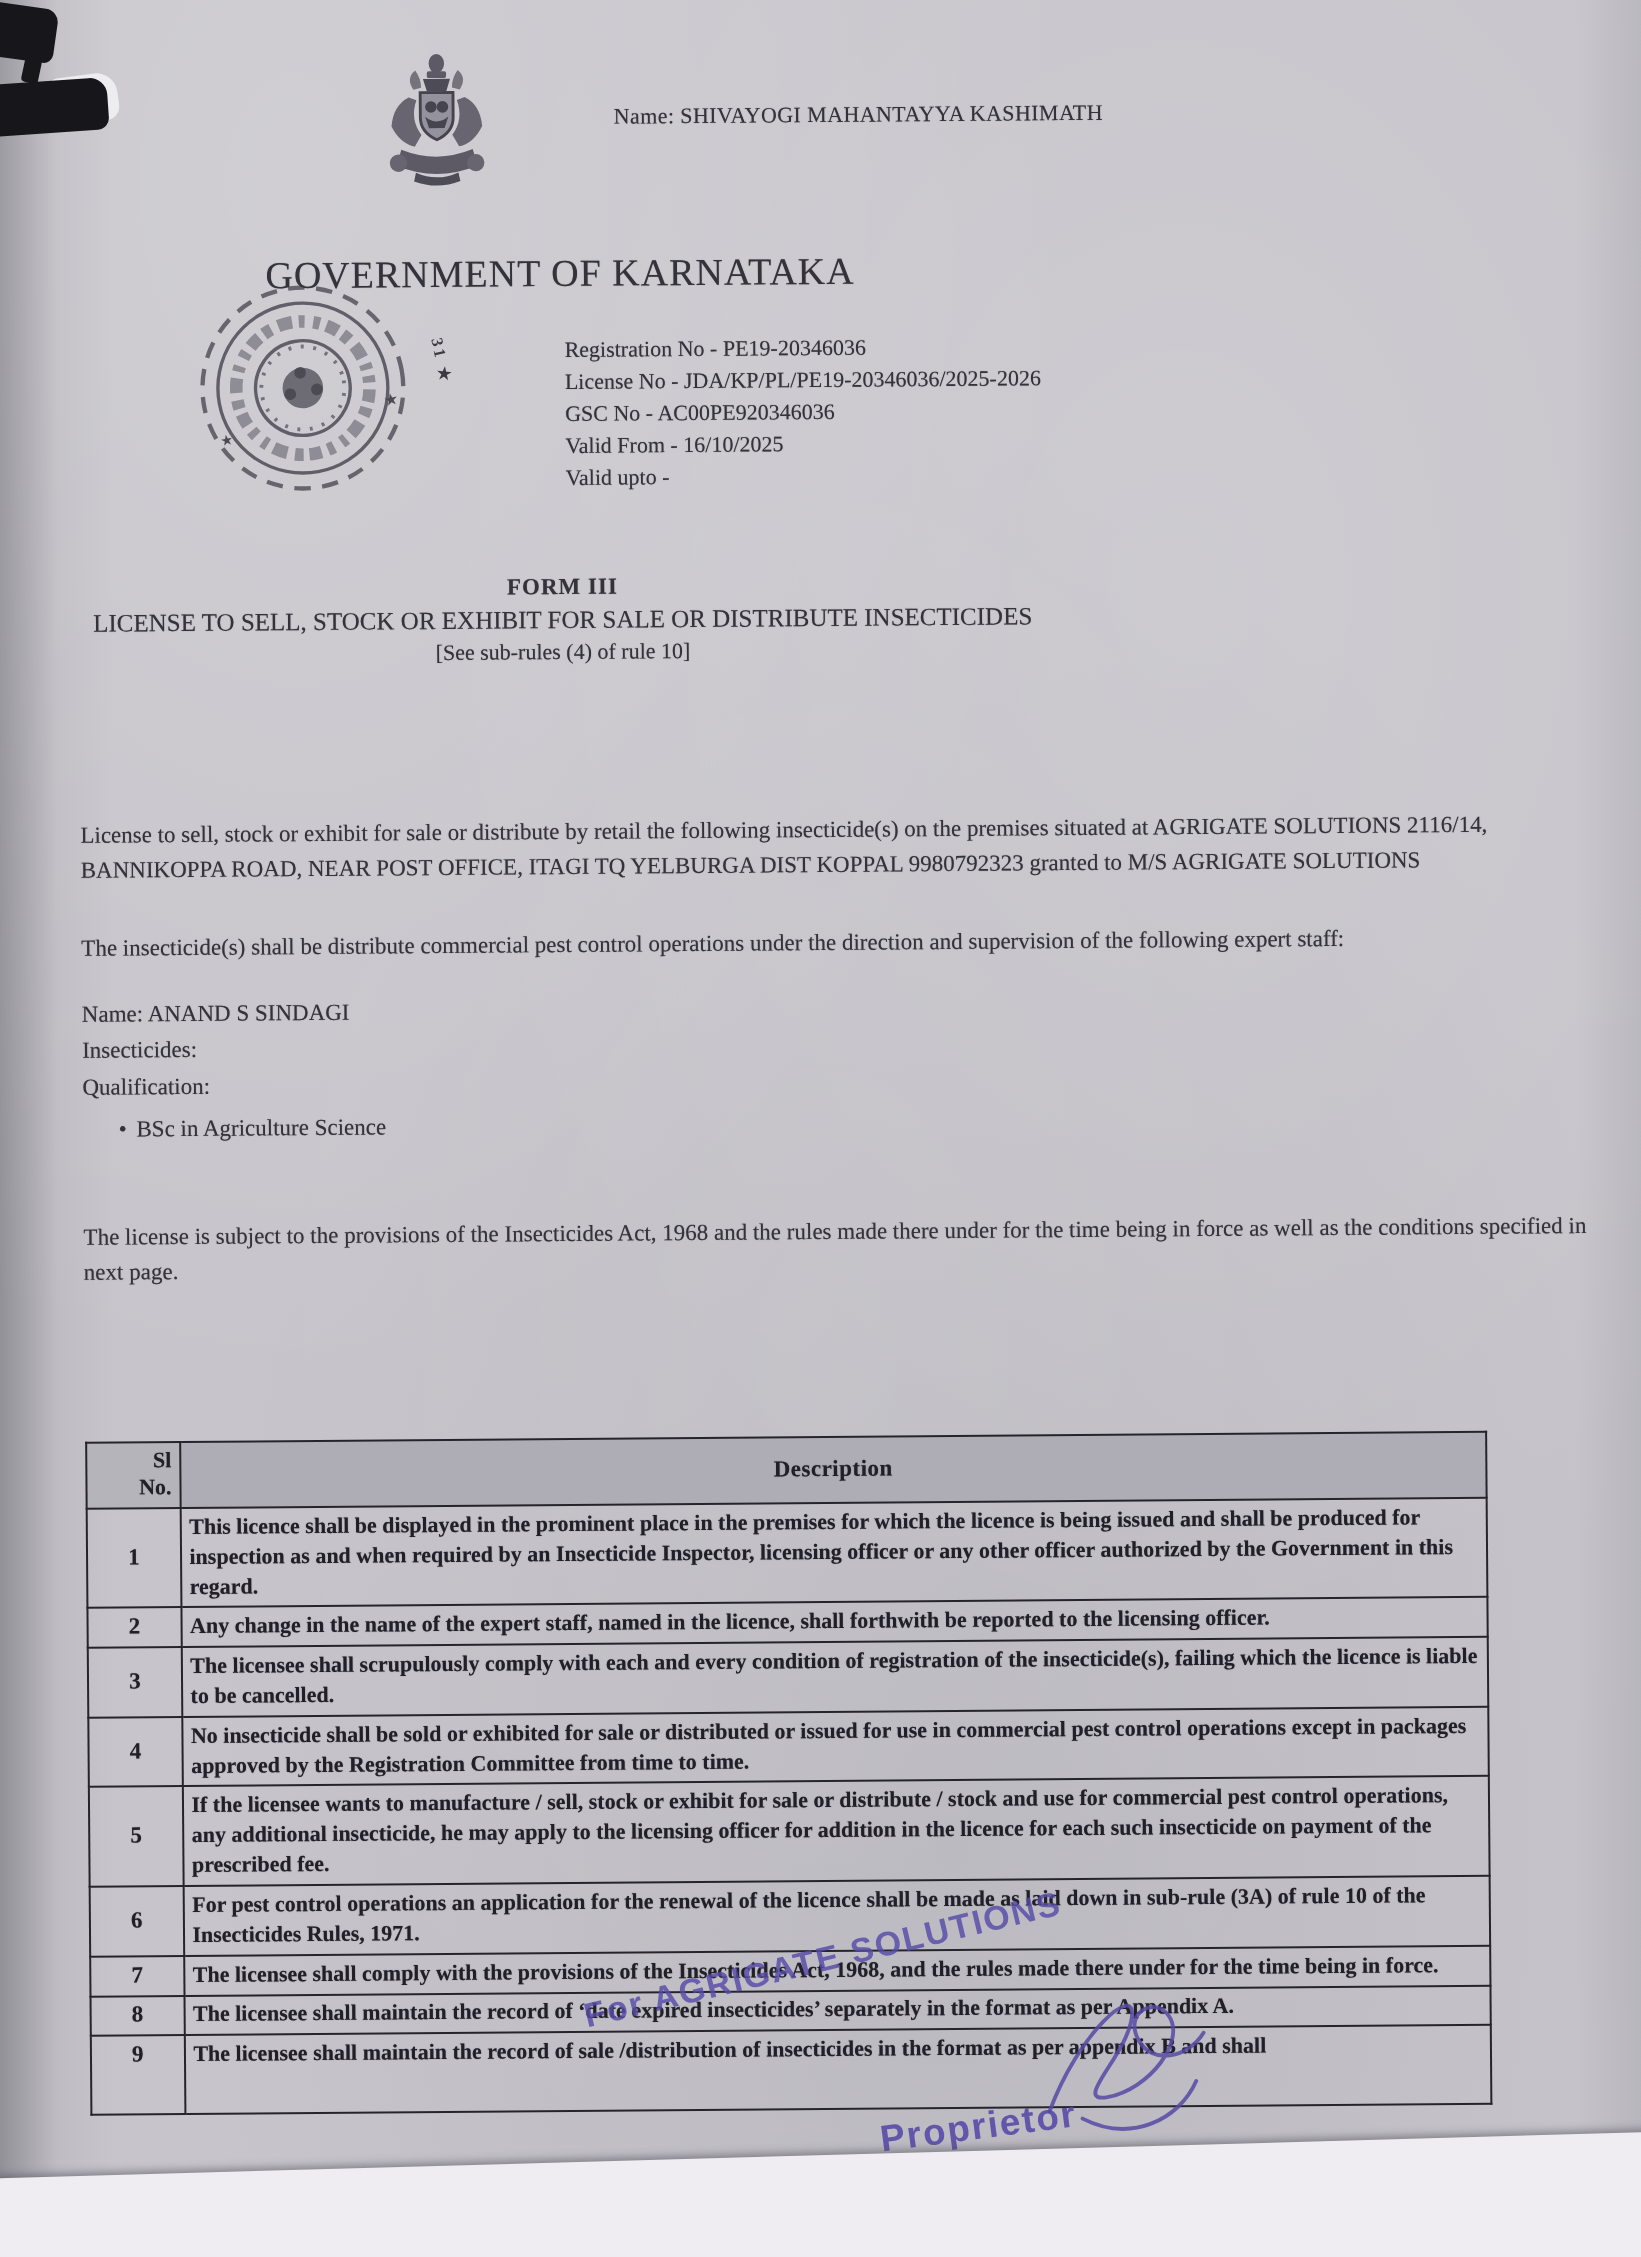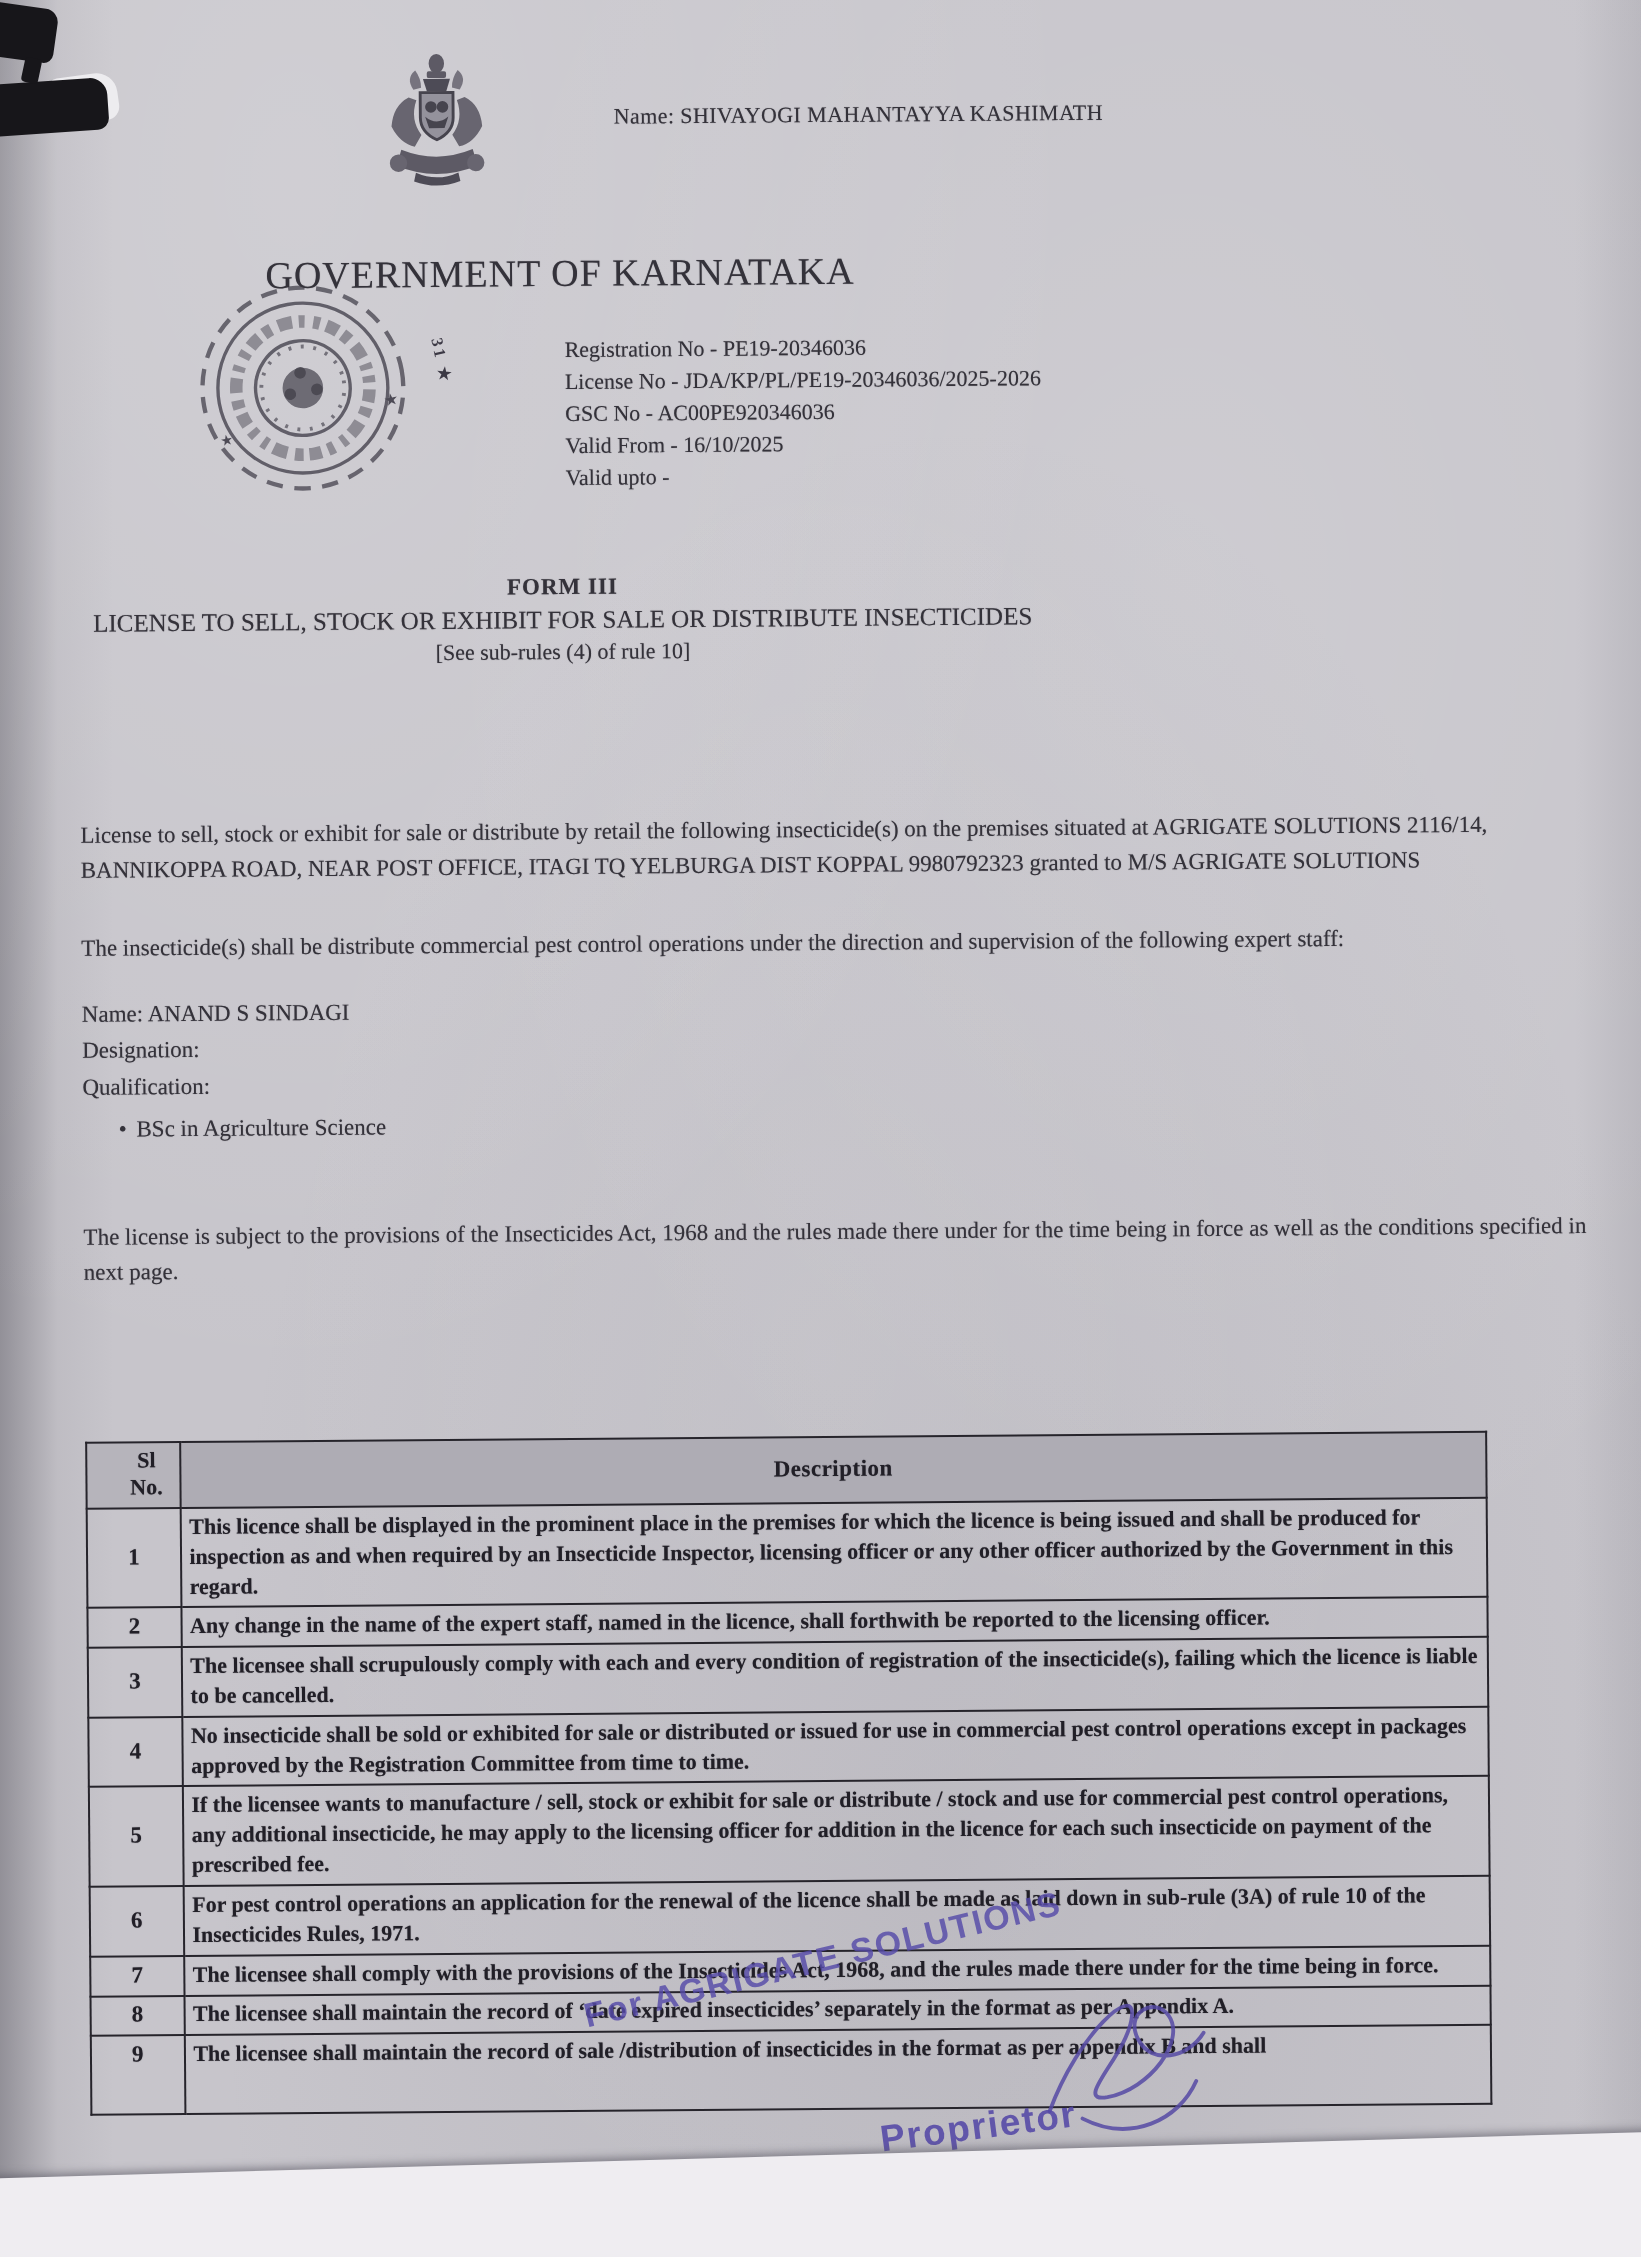--- a/index.html
+++ b/index.html
@@ -50,21 +50,21 @@
   .l-desig{left:82px;top:1032px;font-size:23px;}
   .l-qual{left:82px;top:1069px;font-size:23px;}
   .l-bullet{left:118px;top:1111px;font-size:23px;}
   .l-bullet .dot{display:inline-block;margin-right:9.7px;}
   .p-subject{left:82px;top:1214px;width:1518px;}
 
   
   .cond-table{left:82px;top:1436px;width:1402px;border-collapse:collapse;font-size:22px;font-weight:bold;color:#211f27;text-shadow:0 0 1px rgba(30,28,36,.5);}
   .cond-table th,.cond-table td{border:2.9px solid #26242b;padding:2.9px 7.7px 4.8px 7.7px;}
   .cond-table thead th{background:#aeacb4;height:56px;}
-  .cond-table th.slno{width:50px;text-align:center;vertical-align:top;font-size:22px;line-height:27px;background:#b6b4bb;padding-left:34px;}
+  .cond-table th.slno{width:50px;text-align:right;vertical-align:top;font-size:22px;line-height:27px;background:#b6b4bb;padding-left:34px;}
   .cond-table th.desc{text-align:center;vertical-align:middle;font-size:23px;letter-spacing:0.5px;}
   .cond-table td.num{text-align:center;vertical-align:middle;font-weight:bold;font-size:23px;}
   .cond-table td.txt{text-align:left;vertical-align:top;line-height:30px;}
   .cond-table tr.tall td{padding-bottom:44px;}
 
   
   .stamp-company{
     left:577px;top:1995px;font-family:"Liberation Sans",sans-serif;
     font-size:34px;font-weight:bold;letter-spacing:1.9px;
     color:rgba(86,74,168,.82);transform:rotate(-13deg);transform-origin:left center;
@@ -137,21 +137,21 @@
 
     <div class="abs doc-text form-block">
       <div class="form-title">FORM III</div>
       <div class="form-subtitle">LICENSE TO SELL, STOCK OR EXHIBIT FOR SALE OR DISTRIBUTE INSECTICIDES</div>
       <div class="form-rule">[See sub-rules (4) of rule 10]</div>
     </div>
 
     <div class="abs doc-text para p-license">License to sell, stock or exhibit for sale or distribute by retail the following insecticide(s) on the premises situated at AGRIGATE SOLUTIONS 2116/14, BANNIKOPPA ROAD, NEAR POST OFFICE, ITAGI TQ YELBURGA DIST KOPPAL 9980792323 granted to M/S  AGRIGATE SOLUTIONS</div>
     <div class="abs doc-text para p-staff">The insecticide(s) shall be distribute commercial pest control operations under the direction and supervision of the following expert staff:</div>
     <div class="abs doc-text l-name">Name: ANAND S SINDAGI</div>
-    <div class="abs doc-text l-desig">Designation:</div>
+    <div class="abs doc-text l-desig">Insecticides:</div>
     <div class="abs doc-text l-qual">Qualification:</div>
     <div class="abs doc-text l-bullet">
       <span class="dot">•</span><span>BSc in Agriculture Science</span>
     </div>
     <div class="abs doc-text para p-subject">The license is subject to the provisions of the Insecticides Act, 1968 and the rules made there under for the time being in force as well as the conditions specified in next page.</div>
 
     <table class="abs cond-table">
       <thead>
         <tr>
           <th class="slno">

